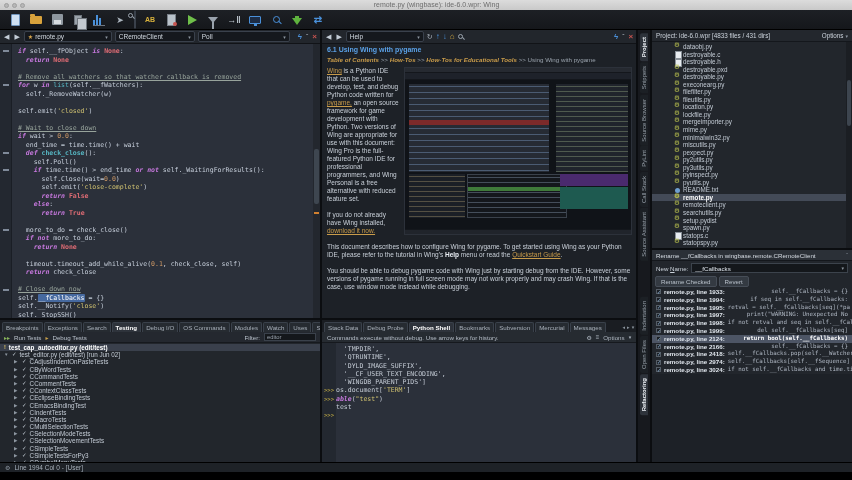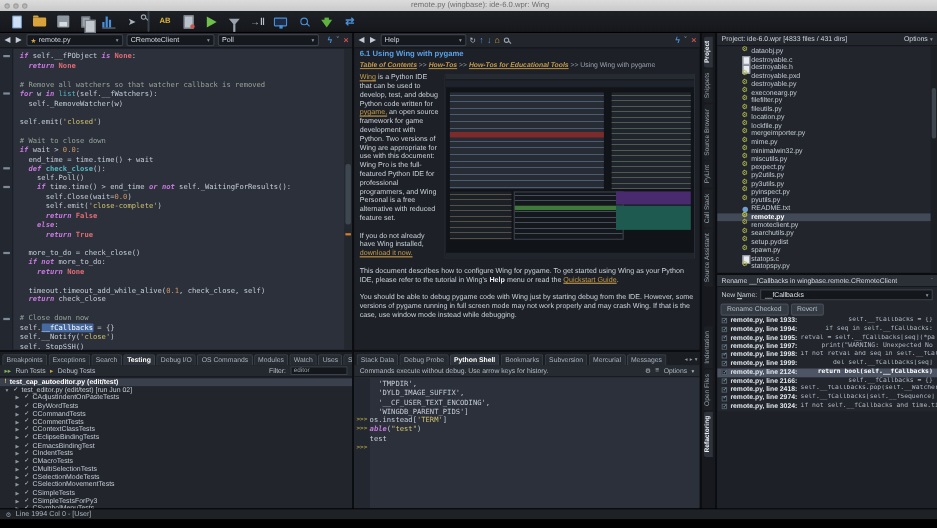--- a/index.html
+++ b/index.html
@@ -64,21 +64,21 @@
   .ico-red { color:#c75450; font-size:8px; font-weight:bold; }
   .ico-y { color:#d0a73f; font-size:8px; }
 
   
   .editor { height:288px; background:#2b303a; display:flex; flex-direction:column; }
   .code-area { flex:1; display:flex; overflow:hidden; }
   .fold-gutter { width:12px; background:#232830; border-right:1px solid #1a1e25; position:relative; }
   .fold { position:absolute; left:3px; width:6px; height:2px; background:#7f8a99; }
   .code { flex:1; padding:3px 0 0 6px; font-family:"DejaVu Sans Mono", monospace; font-size:6.5px; line-height:8.5px; white-space:pre; overflow:hidden; color:#c5cdd9; }
   .code .k { color:#c678dd; font-style:italic; font-weight:bold; }
-  .code .c { color:#97a39b; }
+  .code .c { color:#97a39b;text-decoration:underline; }
   .code .s { color:#cfc070; }
   .code .n { color:#e06c75; font-weight:bold; }
   .code .d { color:#d19a66; }
   .code .f { color:#56b6c2; font-weight:bold; }
   .code .b { color:#56b6c2; }
   .code .h { background:#46699f; color:#fff; border-radius:1px; }
   .vscroll { width:7px; background:#23272e; position:relative; }
   .vthumb { position:absolute; left:1px; width:5px; background:#3e4650; border-radius:2px; }
   .vtick { position:absolute; left:1px; width:5px; height:2px; background:#d08030; }
 
@@ -469,24 +469,25 @@
           <span>Commands execute without debug.  Use arrow keys for history.</span>
           <span class="right">
             <span style="font-size:6px">⚙</span>
             <span style="font-size:6px">≡</span>
             <span>Options</span>
             <span style="font-size:5px">▾</span>
           </span>
         </div>
         <div class="shell-body" id="shell-body">
             <div class="sline"><span class="g"></span><span><span class="p">  'TMPDIR',</span></span></div>
+            <div class="sline"><span class="g"></span><span><span class="p">  'QTRUNTIME',</span></span></div>
             <div class="sline"><span class="g"></span><span><span class="p">  'DYLD_IMAGE_SUFFIX',</span></span></div>
             <div class="sline"><span class="g"></span><span><span class="p">  '__CF_USER_TEXT_ENCODING',</span></span></div>
             <div class="sline"><span class="g"></span><span><span class="p">  'WINGDB_PARENT_PIDS']</span></span></div>
-            <div class="sline"><span class="g">&gt;&gt;&gt;</span><span><span class="p">os.instead[</span><span class="s">'TERM'</span><span class="p">]</span></span></div>
+            <div class="sline"><span class="g">&gt;&gt;&gt;</span><span><span class="p">os.document[</span><span class="s">'TERM'</span><span class="p">]</span></span></div>
             <div class="sline"><span class="g">&gt;&gt;&gt;</span><span><span class="k">able</span><span class="p">(</span><span class="s">"test"</span><span class="p">)</span></span></div>
             <div class="sline"><span class="g"></span><span><span class="p">test</span></span></div>
             <div class="sline"><span class="g">&gt;&gt;&gt;</span><span>&nbsp;</span></div>
           </div>
       </div>
     </div>
 
     <div class="vstrip">
       <div id="vtabs-top">
           <div class="vtab active">Project</div>

